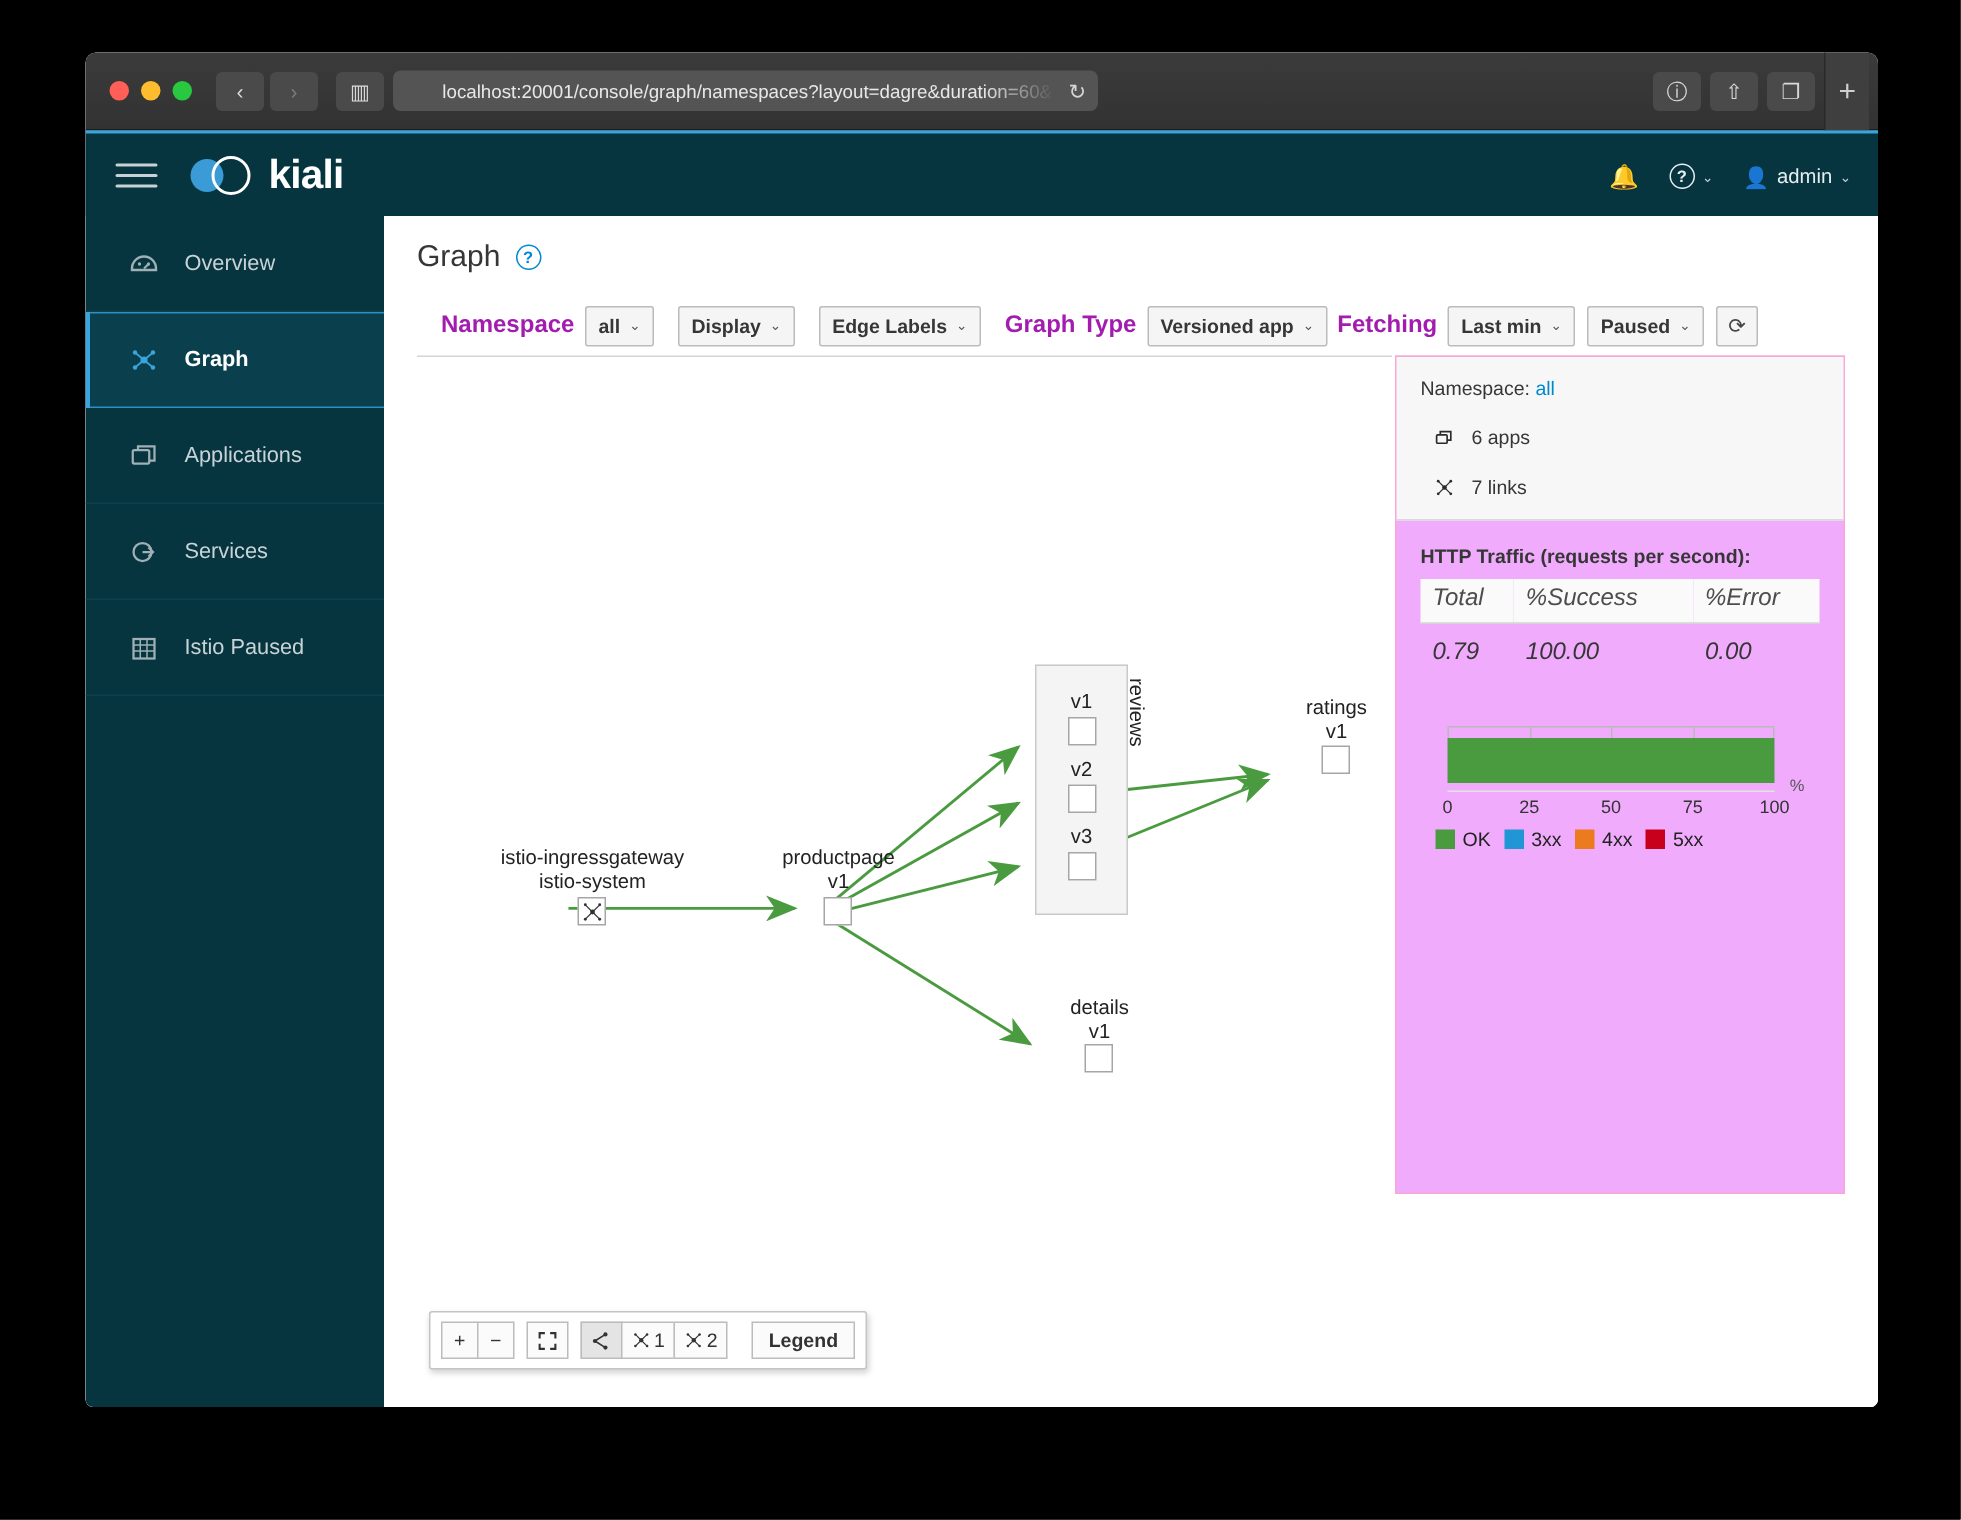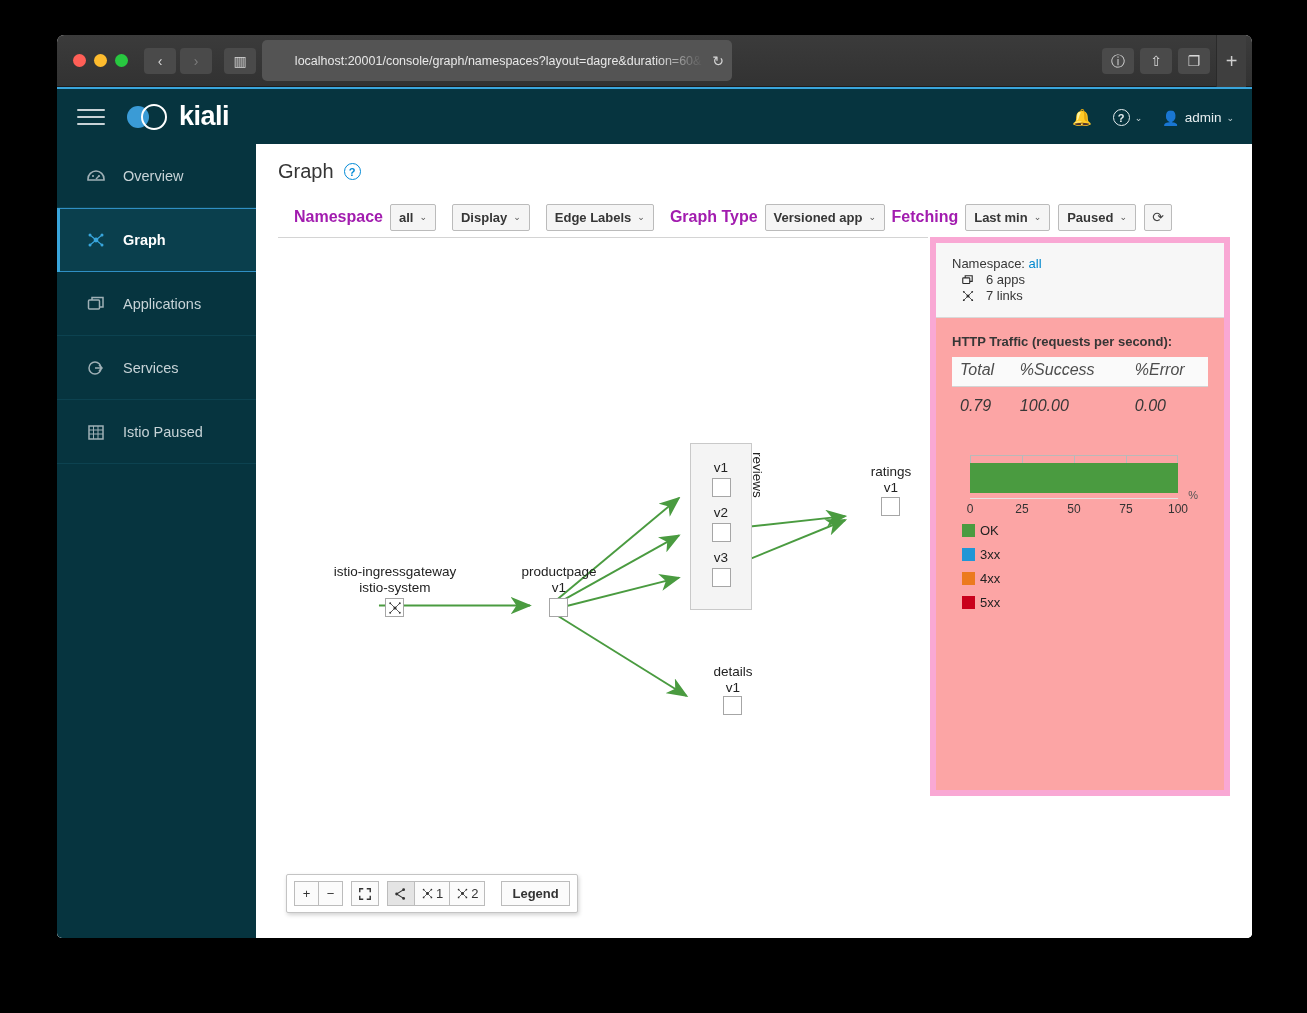--- a/index.html
+++ b/index.html
@@ -40,21 +40,21 @@
     width: 32px; height: 26px; border-radius: 4px;
     background: #4a4a4a; border: none;
     display: flex; align-items: center; justify-content: center;
     color: #d8d8d8; font-size: 14px; line-height: 1;
   }
   .tbtn.dim { color: #7d7d7d; }
   .tbtn.sidebar-toggle { margin-right: 2px; }
 
   .urlbar {
     flex: 0 0 auto;
-    width: 470px; height: 41px;
+    width: 470px; height: 27px;
     background: #545454;
     border-radius: 5px;
     display: flex; align-items: center;
     padding: 0 8px;
     margin-left: 4px;
     position: relative;
     overflow: hidden;
   }
   .url-text {
     color: #e8e8e8; font-size: 12.5px;
@@ -166,33 +166,33 @@
 
   .split { display: flex; padding: 0 22px 0 22px; height: 690px; }
   .graph-pane {
     flex: 1; position: relative;
     border-top: 1px solid #d4d4d4;
     background: #fff;
     overflow: hidden;
   }
   .side-pane {
     width: 300px; flex: 0 0 300px;
-    border: 6px solid #f9a8d4;
-    background: #fca5a5;
+    border: 1px solid #f9a8d4;
+    background: #f0abfc;
     margin-left: 2px;
     height: 559px;
   }
   .sp-top {
     background: #f7f7f7;
     border-bottom: 1px solid #d9d9d9;
     padding: 13px 16px 14px 16px;
     font-size: 13px; color: #363636;
   }
   .sp-ns a { color: #0088ce; text-decoration: none; }
-  .sp-line { display: flex; align-items: center; gap: 10px; margin-top: 1px; padding-left: 8px; font-size: 13px; }
+  .sp-line { display: flex; align-items: center; gap: 10px; margin-top: 18px; padding-left: 8px; font-size: 13px; }
   .sp-line .ic { width: 16px; display: flex; align-items: center; justify-content: center; color: #2b2b2b; }
 
   .sp-body { padding: 16px 16px 0 16px; }
   .sp-heading { font-size: 13px; font-weight: bold; color: #363636; margin-bottom: 8px; }
   table.traffic { width: 100%; border-collapse: collapse; font-size: 16px; color: #363636; font-style: italic; }
   table.traffic th {
     text-align: left; font-weight: normal; color: #4d4d4d;
     padding: 4px 2px 7px 8px; border-bottom: 1px solid #d4d4d4;
     background: #fafafa;
   }
@@ -201,21 +201,21 @@
   
   .chart { margin: 34px 6px 0 10px; position: relative; }
   .chart-plot { position: relative; height: 44px; margin-left: 8px; margin-right: 24px; border-top: 1px solid #b9b9b9; }
   .tickline { position: absolute; top: 0; width: 1px; height: 7px; background: #b9b9b9; }
   .bar-row { position: absolute; left: 0; right: 0; top: 7px; height: 30px; }
   .bar { height: 30px; }
   .pct-label { position: absolute; right: -20px; bottom: -2px; font-size: 11px; color: #555; }
   .axis-base { position: absolute; left: 0; right: 0; bottom: 0; height: 1px; background: #e3e3e3; }
   .xticks { position: relative; height: 18px; margin-left: 8px; margin-right: 24px; }
   .xtick { position: absolute; top: 3px; font-size: 12px; color: #333; transform: translateX(-50%); }
-  .legend { display: flex; justify-content: flex-start; gap: 9px; margin-top: 6px; font-size: 13px; color: #222; flex-direction: column; }
+  .legend { display: flex; justify-content: flex-start; gap: 9px; margin-top: 6px; font-size: 13px; color: #222; }
   .legend .li { display: flex; align-items: center; gap: 5px; }
   .sw { width: 13px; height: 13px; }
 
   
   .graph-canvas { position: absolute; inset: 0; }
   .gnode {
     position: absolute; width: 19px; height: 19px;
     background: #fff; border: 1.5px solid #a6a6a6;
   }
   .glabel {

